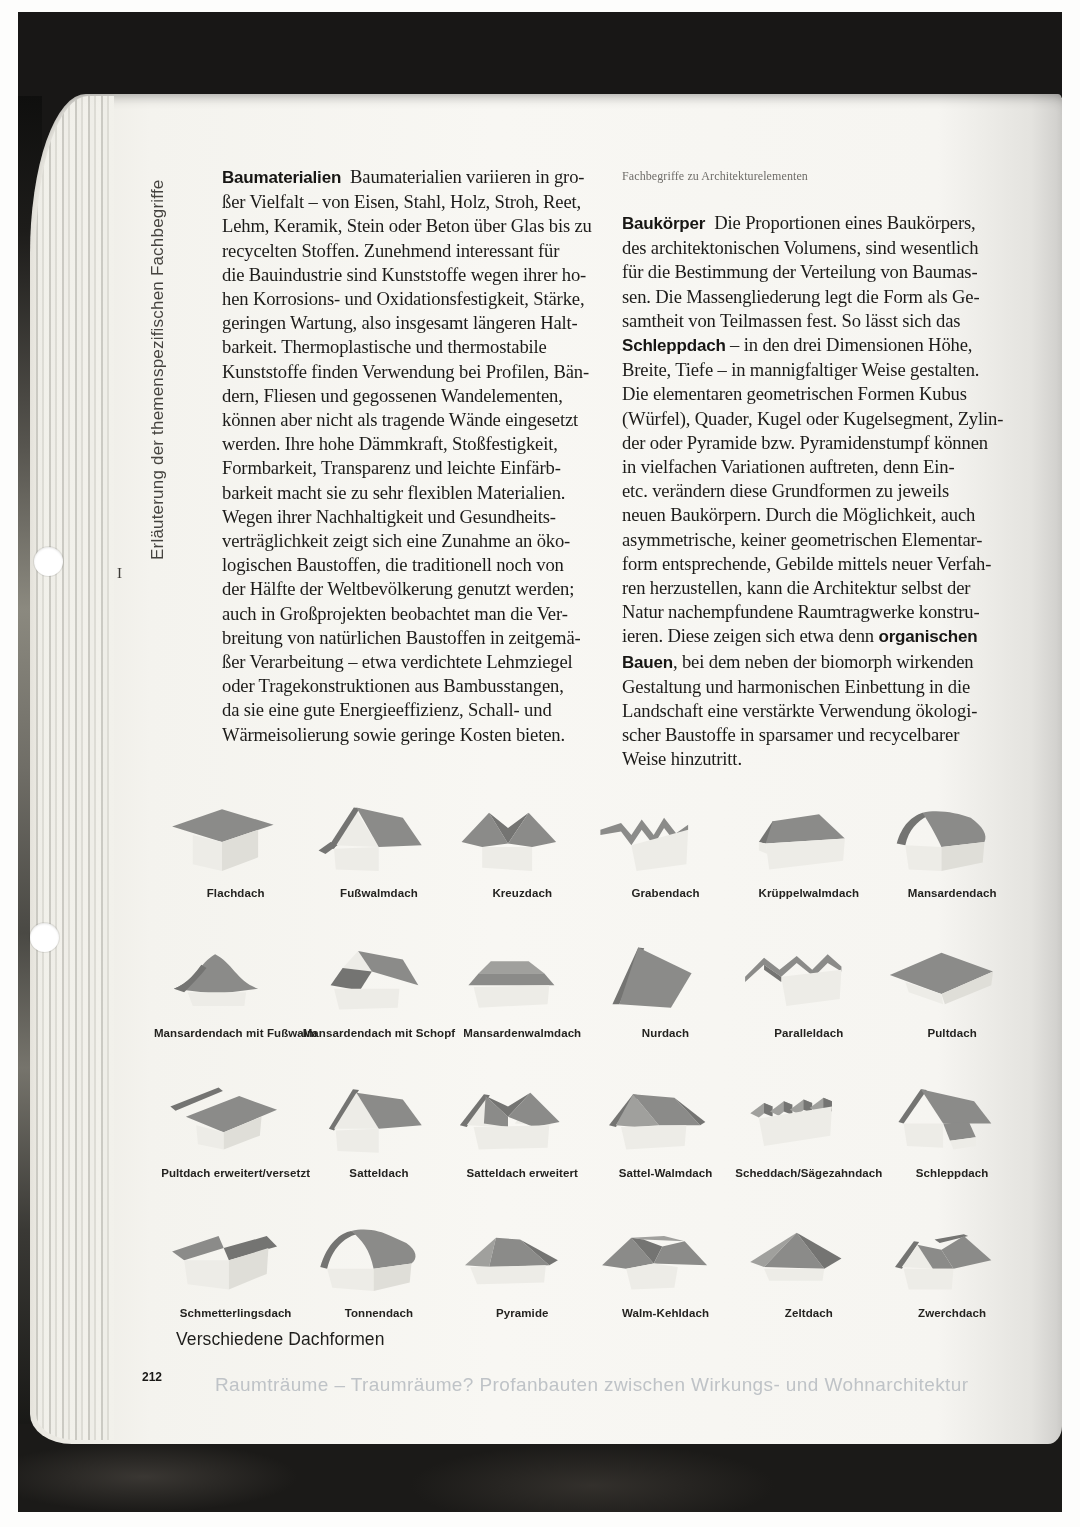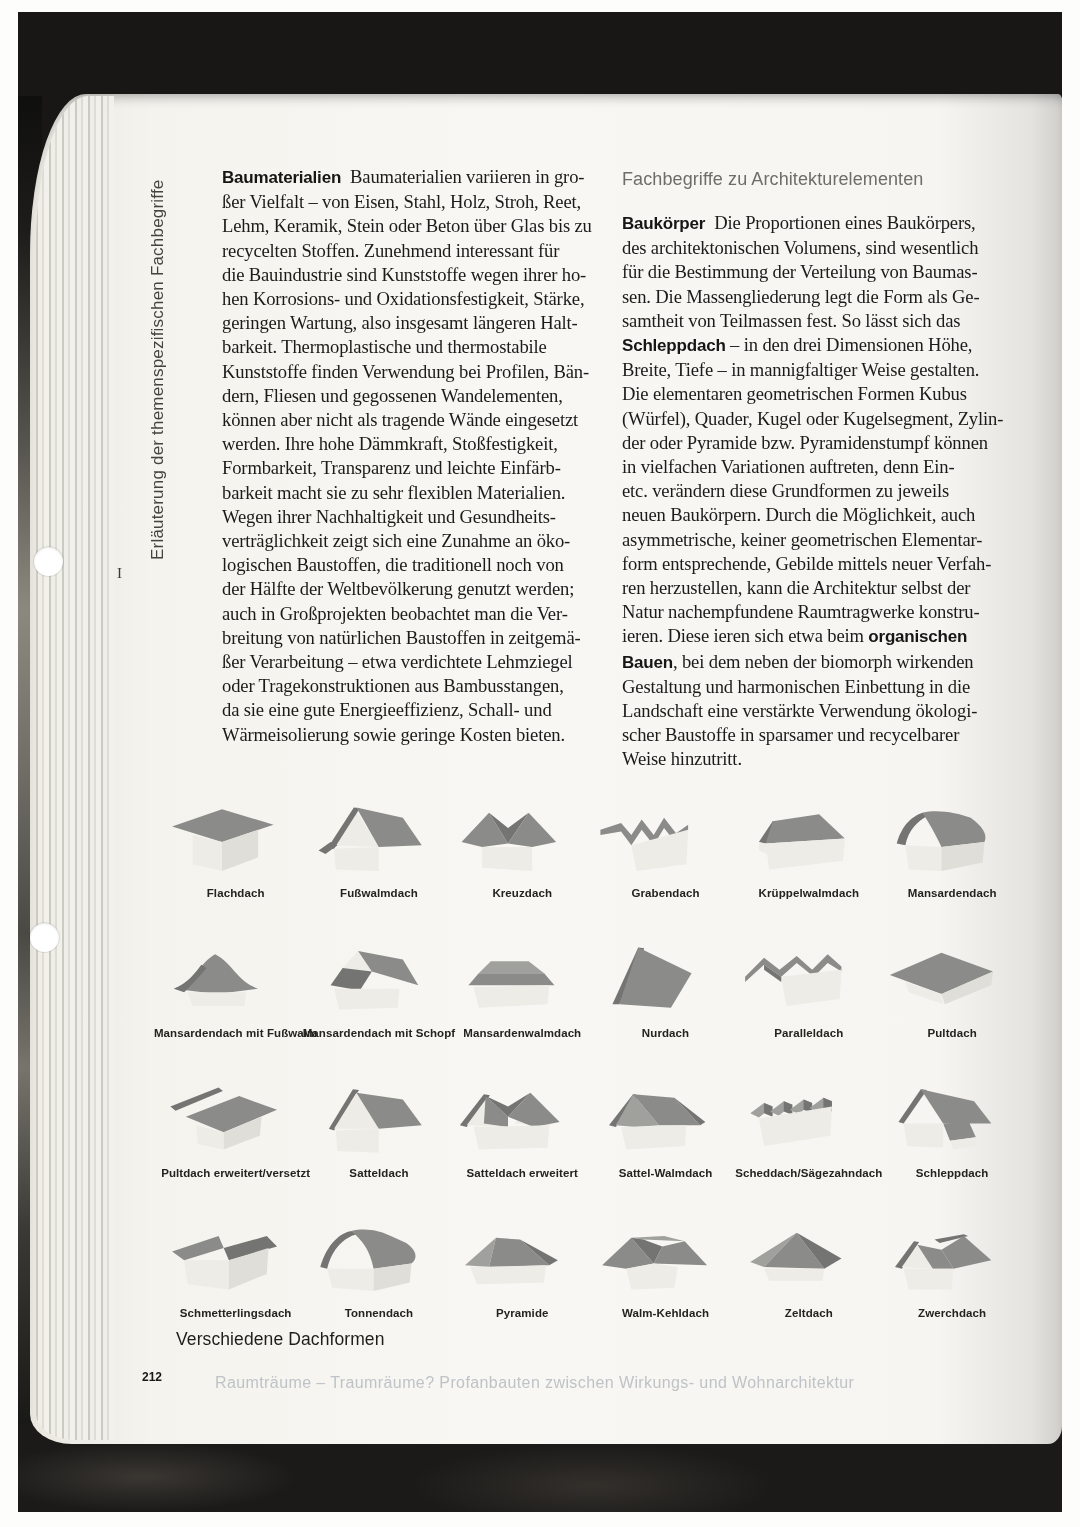--- a/index.html
+++ b/index.html
@@ -33,33 +33,33 @@
       transform-origin:0 0;white-space:nowrap;font-size:17px;color:#45433f;letter-spacing:.2px;}
   .tick-mark{position:absolute;left:117px;top:565px;font-family:"Liberation Serif",serif;
       font-size:15px;color:#3c3a36;}
 
   .col{position:absolute;font-family:"Liberation Serif",serif;font-size:18.6px;
       color:#1c1b19;letter-spacing:-.15px;}
   .col .tline{line-height:24.2px;white-space:pre;}
   .kw{font-family:"Liberation Sans",sans-serif;font-weight:700;font-size:17px;letter-spacing:-.2px;color:#171614;}
   .col-left{left:222px;top:165px;width:384px;}
   .col-right{left:622px;top:211px;width:384px;}
-  .col-header{position:absolute;left:622px;top:169px;font-size:18px;color:#6f6d69;letter-spacing:.1px;}
+  .col-header{position:absolute;left:622px;top:169px;font-size:12px;color:#6f6d69;letter-spacing:.1px;font-family:Liberation Serif, serif;}
 
   
   .roof-grid{position:absolute;left:150px;top:792px;width:860px;display:grid;
       grid-template-columns:repeat(6,143.3px);grid-auto-rows:140px;}
   .cell{margin:0;display:flex;flex-direction:column;align-items:center;}
   .cell svg{width:136px;height:86px;display:block;}
   .rlabel{margin-top:9px;font-size:11.5px;font-weight:700;color:#242320;
       letter-spacing:.1px;white-space:nowrap;text-align:center;margin-left:28px;}
 
   .fig-caption{position:absolute;left:176px;top:1329px;font-size:17.5px;color:#1e1d1b;letter-spacing:.1px;}
   .page-number{position:absolute;left:142px;top:1370px;font-size:12px;font-weight:700;color:#191816;}
-  .running-title{position:absolute;left:215px;top:1374px;font-size:16px;color:#bfc3c7;letter-spacing:.4px;}
+  .running-title{position:absolute;left:215px;top:1374px;font-size:19px;color:#bfc3c7;letter-spacing:.4px;}
 
   
   .r1{fill:#8b8b89;} .r2{fill:#747472;} .r3{fill:#a0a09d;}
   .w1{fill:#edecE7;fill:#edece7;} .w2{fill:#dfded8;}
 </style>
 </head>
 <body>
 
 <div class="scan">
 
@@ -115,21 +115,21 @@
       <div class="tline"><span>Die elementaren geometrischen Formen Kubus</span></div>
       <div class="tline"><span>(Würfel), Quader, Kugel oder Kugelsegment, Zylin-</span></div>
       <div class="tline"><span>der oder Pyramide bzw. Pyramidenstumpf können</span></div>
       <div class="tline"><span>in vielfachen Variationen auftreten, denn Ein-</span></div>
       <div class="tline"><span>etc. verändern diese Grundformen zu jeweils</span></div>
       <div class="tline"><span>neuen Baukörpern. Durch die Möglichkeit, auch</span></div>
       <div class="tline"><span>asymmetrische, keiner geometrischen Elementar-</span></div>
       <div class="tline"><span>form entsprechende, Gebilde mittels neuer Verfah-</span></div>
       <div class="tline"><span>ren herzustellen, kann die Architektur selbst der</span></div>
       <div class="tline"><span>Natur nachempfundene Raumtragwerke konstru-</span></div>
-      <div class="tline"><span>ieren. Diese ieren sich etwa beim </span><span class="kw">organischen</span></div>
+      <div class="tline"><span>ieren. Diese zeigen sich etwa denn </span><span class="kw">organischen</span></div>
       <div class="tline"><span class="kw">Bauen</span><span>, bei dem neben der biomorph wirkenden</span></div>
       <div class="tline"><span>Gestaltung und harmonischen Einbettung in die</span></div>
       <div class="tline"><span>Landschaft eine verstärkte Verwendung ökologi-</span></div>
       <div class="tline"><span>scher Baustoffe in sparsamer und recycelbarer</span></div>
       <div class="tline"><span>Weise hinzutritt.</span></div>
     </div>
 
   <div class="roof-grid">
 
     <figure class="cell">

